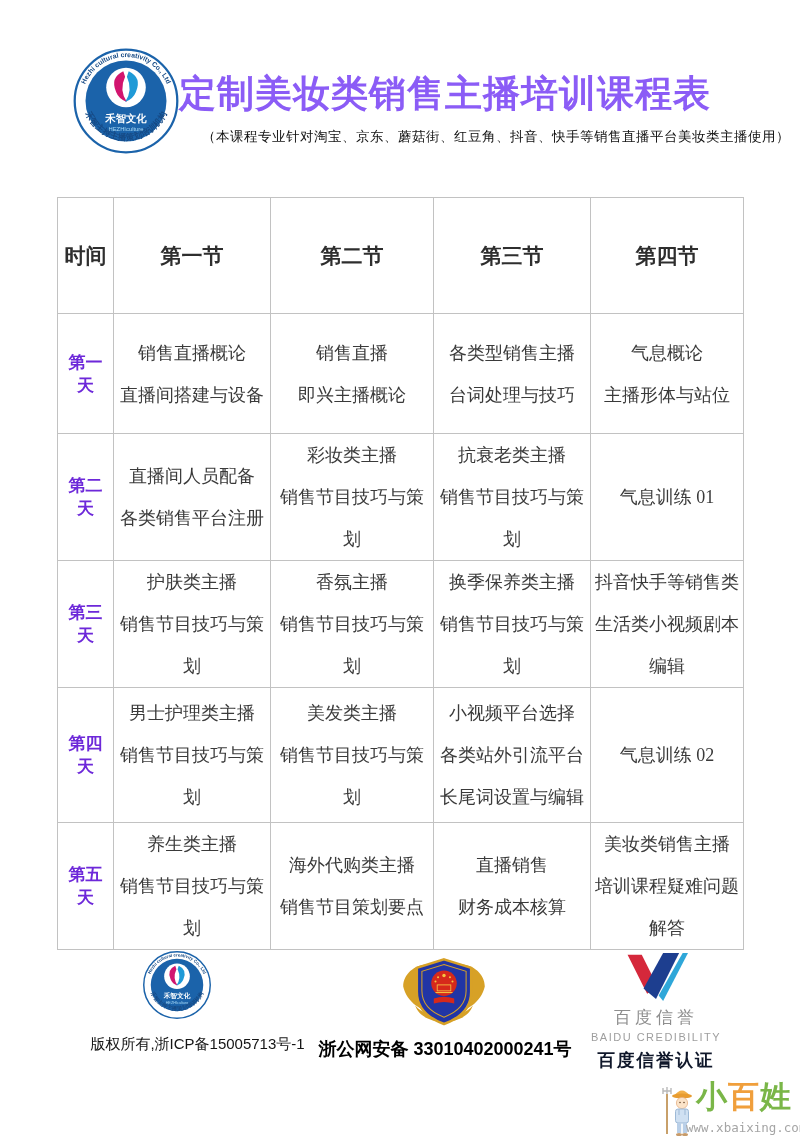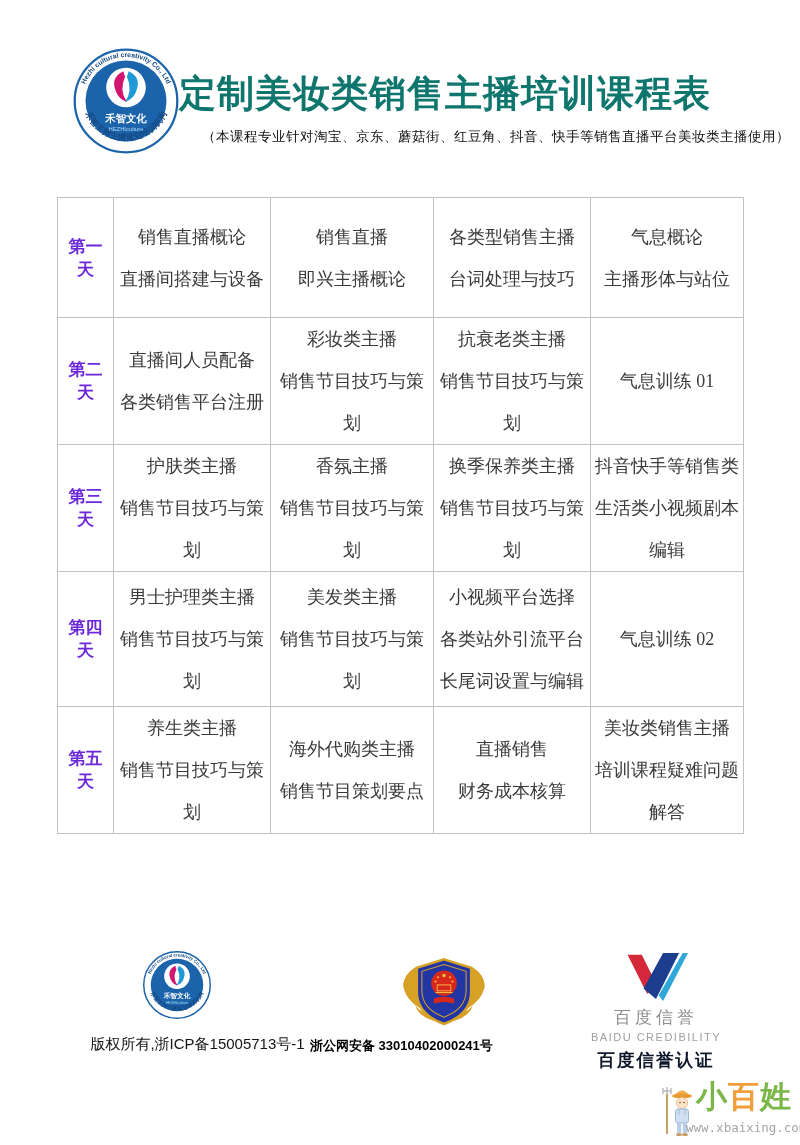--- a/index.html
+++ b/index.html
@@ -4,21 +4,21 @@
 <style>
   html,body{margin:0;padding:0;}
   body{
     width:800px;height:1145px;position:relative;background:#ffffff;
     font-family:"Liberation Serif", serif;color:#3a3a3a;overflow:hidden;
   }
   
   #header-logo{position:absolute;left:70px;top:47px;width:112px;height:108px;}
   #page-title{
     position:absolute;left:150px;top:74px;width:590px;text-align:center;
-    font-size:37px;line-height:40px;font-weight:bold;color:#0f766e;letter-spacing:1px;
+    font-size:37px;line-height:40px;font-weight:bold;color:#8b5cf6;letter-spacing:1px;
   }
   #page-subtitle{
     position:absolute;left:110px;top:128px;width:680px;text-align:right;
     font-size:13.5px;color:#111;letter-spacing:.5px;
   }
   
   #schedule{
     position:absolute;left:57px;top:197px;width:686px;
     border-collapse:collapse;table-layout:fixed;
   }
@@ -33,22 +33,22 @@
   tr.h3{height:120px}tr.h4{height:135px}tr.h5{height:108px}
   
   .sans{font-family:"Liberation Sans", sans-serif;}
   #footer-hezhi-logo{position:absolute;left:142px;top:950px;width:70px;height:70px;}
   #copyright-text{
     position:absolute;left:50px;top:1035px;width:295px;text-align:center;
     font-size:15px;font-weight:normal;color:#141414;
   }
   #police-badge{position:absolute;left:393px;top:947px;width:102px;height:86px;}
   #police-record-text{
-    position:absolute;left:310px;top:1037px;width:270px;text-align:left;
-    font-size:13px;font-weight:bold;color:#000;
+    position:absolute;left:310px;top:1037px;width:270px;text-align:center;
+    font-size:18px;font-weight:bold;color:#000;
   }
   #baidu-block{position:absolute;left:583px;top:948px;width:146px;text-align:center;}
   #baidu-v{display:block;margin:0 auto;width:64px;height:56px;}
   #baidu-name{font-size:17px;color:#8e8e8e;letter-spacing:4px;margin-top:2px;}
   #baidu-name-en{font-size:11px;color:#9e9e9e;letter-spacing:1.5px;margin-top:2px;}
   #baidu-cert{font-size:17.5px;font-weight:bold;color:#0f172a;letter-spacing:2px;margin-top:5px;}
   
   #watermark{position:absolute;left:656px;top:1076px;width:144px;height:69px;}
   #mascot{position:absolute;left:6px;top:8px;width:32px;height:56px;}
   #wm-name{position:absolute;left:40px;top:0px;font-size:31px;font-weight:bold;
@@ -83,20 +83,27 @@
 
 <table id="schedule">
   <colgroup>
     <col style="width:56px">
       <col style="width:157px">
       <col style="width:163px">
     <col style="width:157px">
       <col style="width:153px">
   </colgroup>
   <tbody>
+      <tr class="h0">
+    <th>时间</th>
+    <th>第一节</th>
+    <th>第二节</th>
+    <th>第三节</th>
+    <th>第四节</th>
+  </tr>
   <tr class="h1">
     <td class="day">第一天</td>
     <td class="cell">销售直播概论
 直播间搭建与设备</td>
     <td class="cell">销售直播
 即兴主播概论</td>
     <td class="cell">各类型销售主播
 台词处理与技巧</td>
     <td class="cell">气息概论
 主播形体与站位</td>

